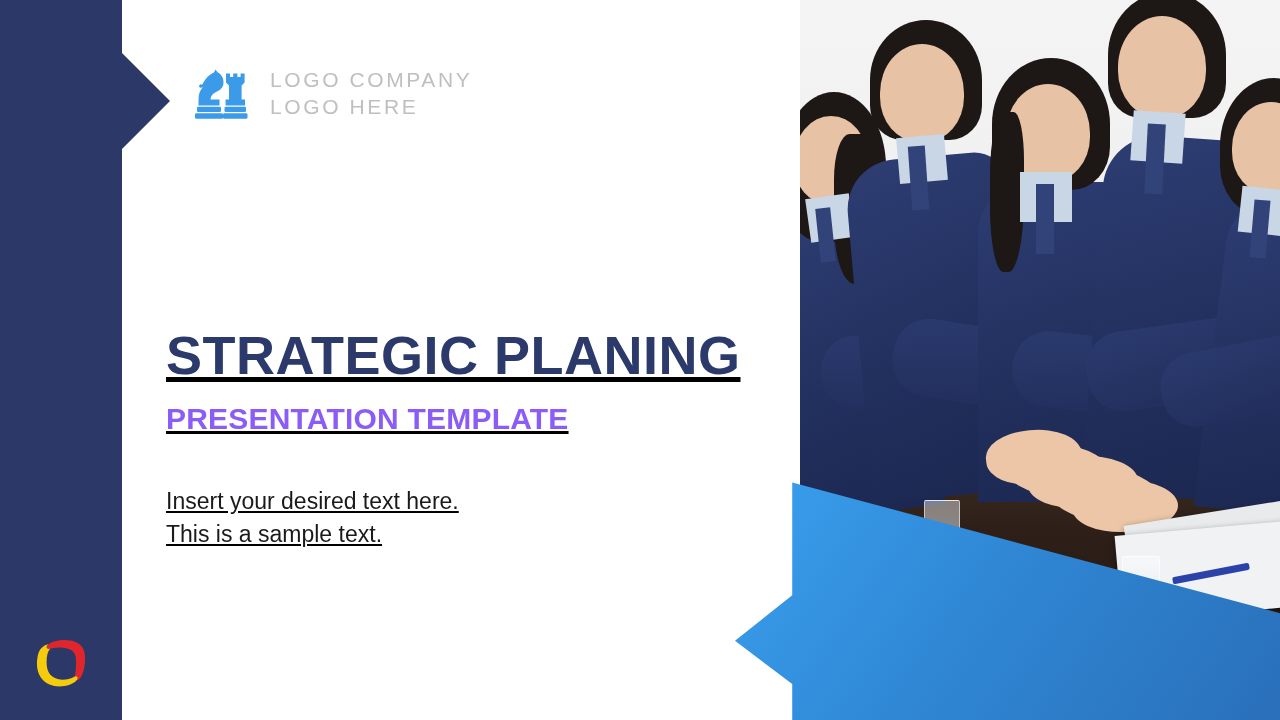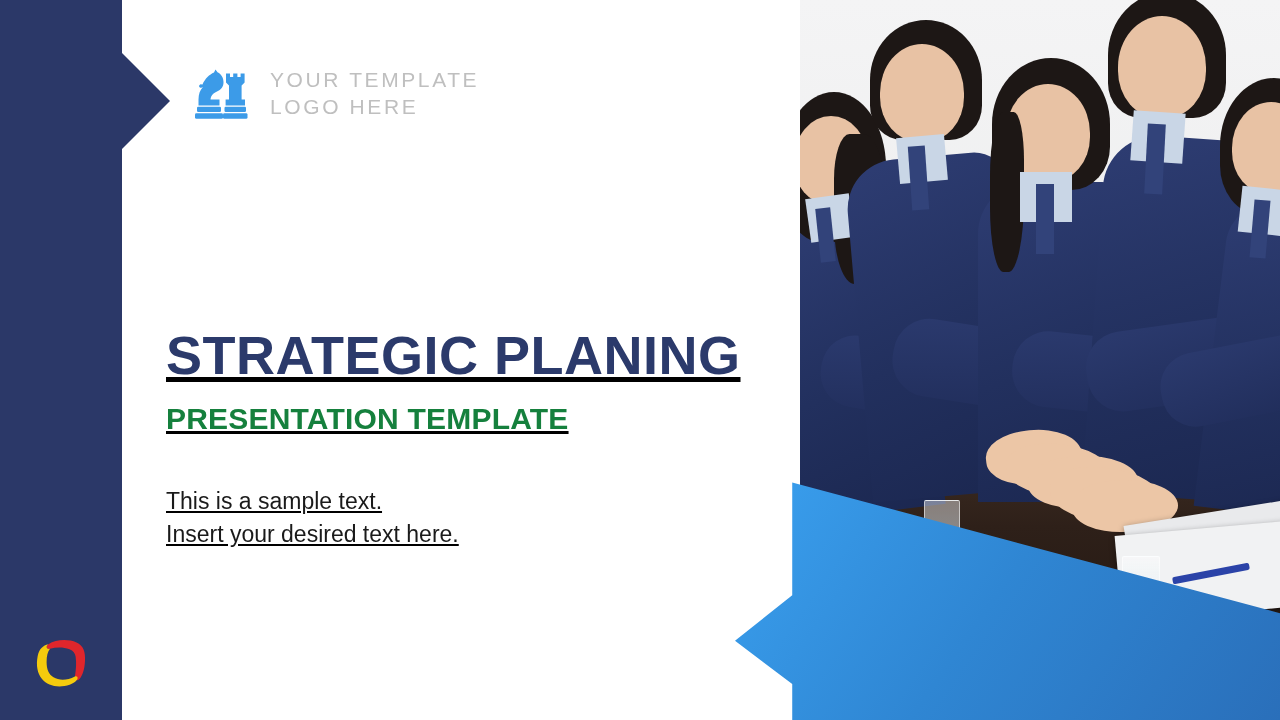--- a/index.html
+++ b/index.html
@@ -86,21 +86,21 @@
     font-size: 54px;
     font-weight: bold;
     color: #2b3a6b;
     letter-spacing: 0.5px;
     line-height: 1.08;
   }
   .slide-subtitle {
     margin: 18px 0 0 0;
     font-size: 30px;
     font-weight: bold;
-    color: #15803d;
+    color: #8b5cf6;
     letter-spacing: 0.2px;
     line-height: 1.1;
   }
   .slide-body {
     margin: 50px 0 0 0;
     font-size: 23px;
     font-weight: 400;
     color: #1a1a1a;
     line-height: 1.42;
   }
@@ -249,30 +249,30 @@
           <rect x="3" y="50.2" width="28" height="5.6" rx="1.4"></rect>
 
           <path d="M34 10.5 L38 10.5 L38 14 L41.2 14 L41.2 10.5 L45.4 10.5 L45.4 14 L48.6 14 L48.6 10.5 L52.6 10.5
                    L52.6 19.5 L49.6 22.5 L49.6 36.5 L53 36.5 L53 42.5 L33.6 42.5 L33.6 36.5 L37 36.5
                    L37 22.5 L34 19.5 Z"></path>
           <rect x="32.5" y="43.8" width="21.5" height="5.2" rx="1.2"></rect>
           <rect x="31" y="50.2" width="24.5" height="5.6" rx="1.4"></rect>
         </g>
       </svg>
     </div>
-    <div class="logo-text">YOUR TEMPLATE
+    <div class="logo-text">LOGO COMPANY
 LOGO HERE</div>
   </div>
 
   <div class="text-block">
     <h1 class="slide-title">STRATEGIC PLANING</h1>
     <h2 class="slide-subtitle">PRESENTATION TEMPLATE</h2>
     <p class="slide-body">
+      <span>Insert your desired text here.</span>
       <span>This is a sample text.</span>
-      <span>Insert your desired text here.</span>
     </p>
   </div>
 
   <div class="panel-gap"></div>
   <div class="photo-panel">
     <div class="photo-scene"></div>
     <div class="table-top"></div>
     <div class="table-edge"></div>
 
     <div class="person">

